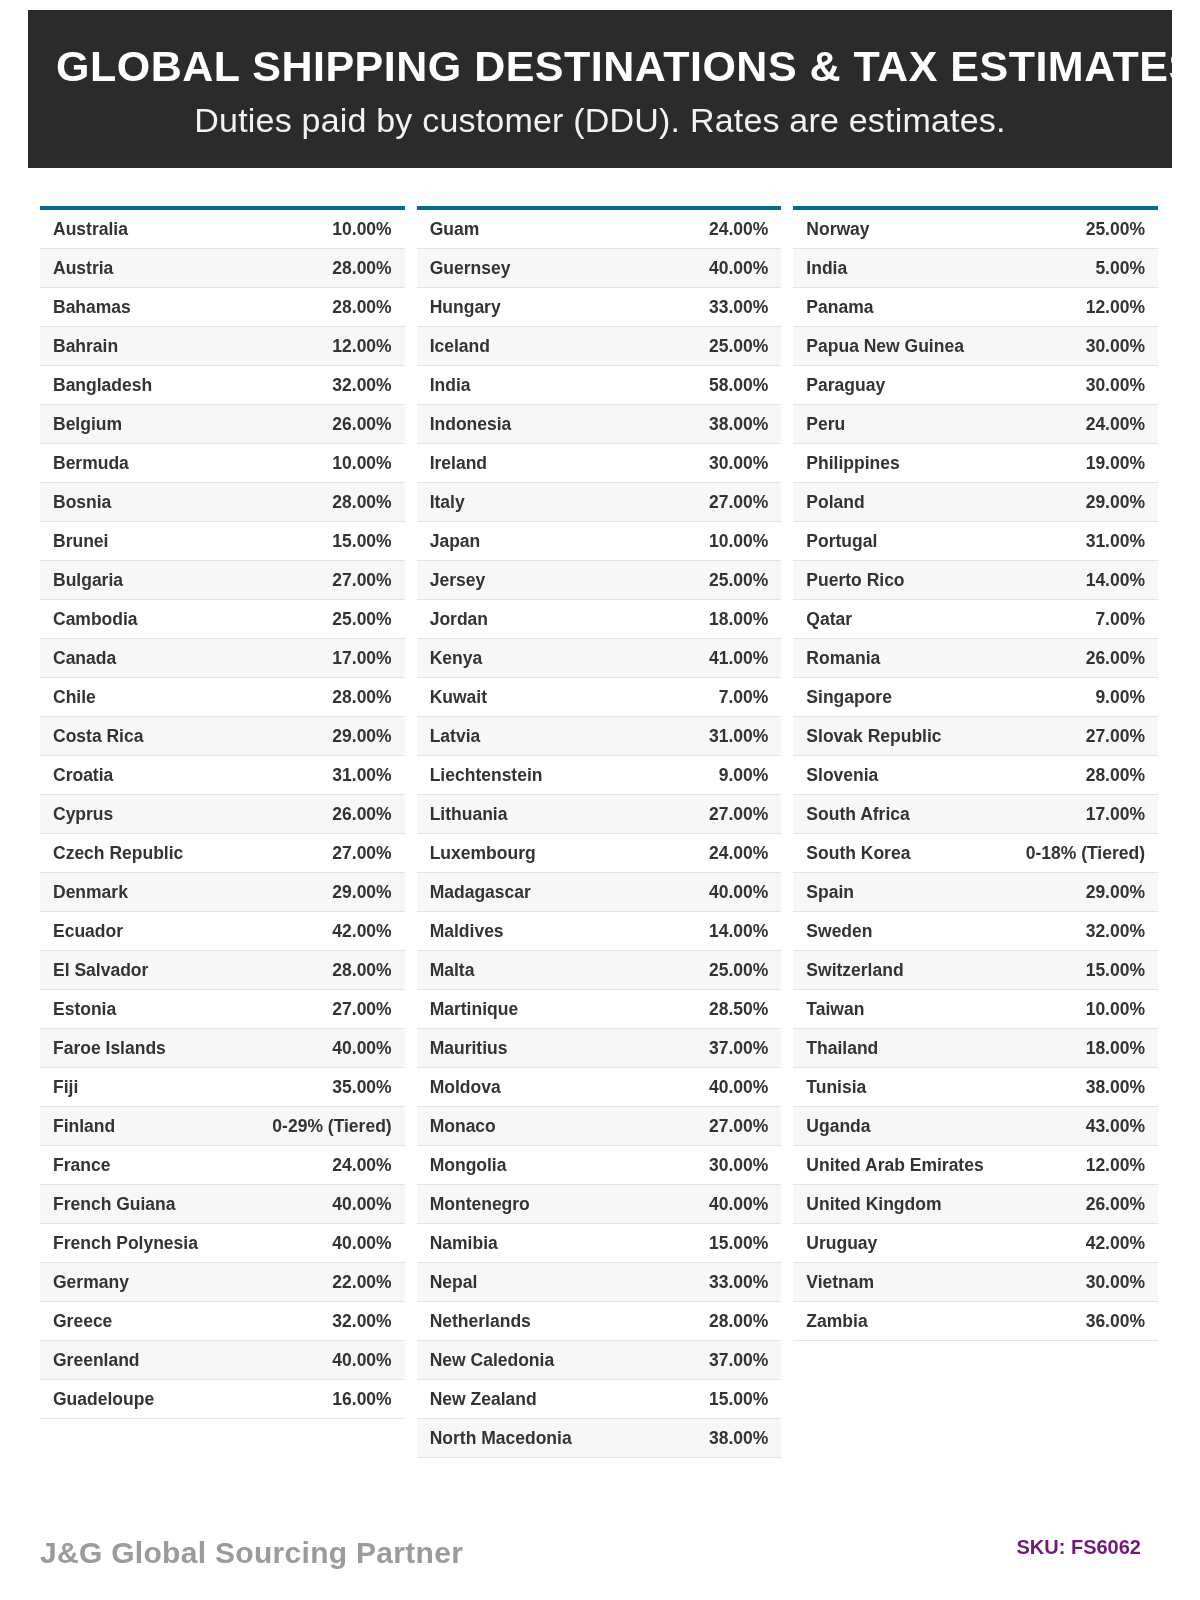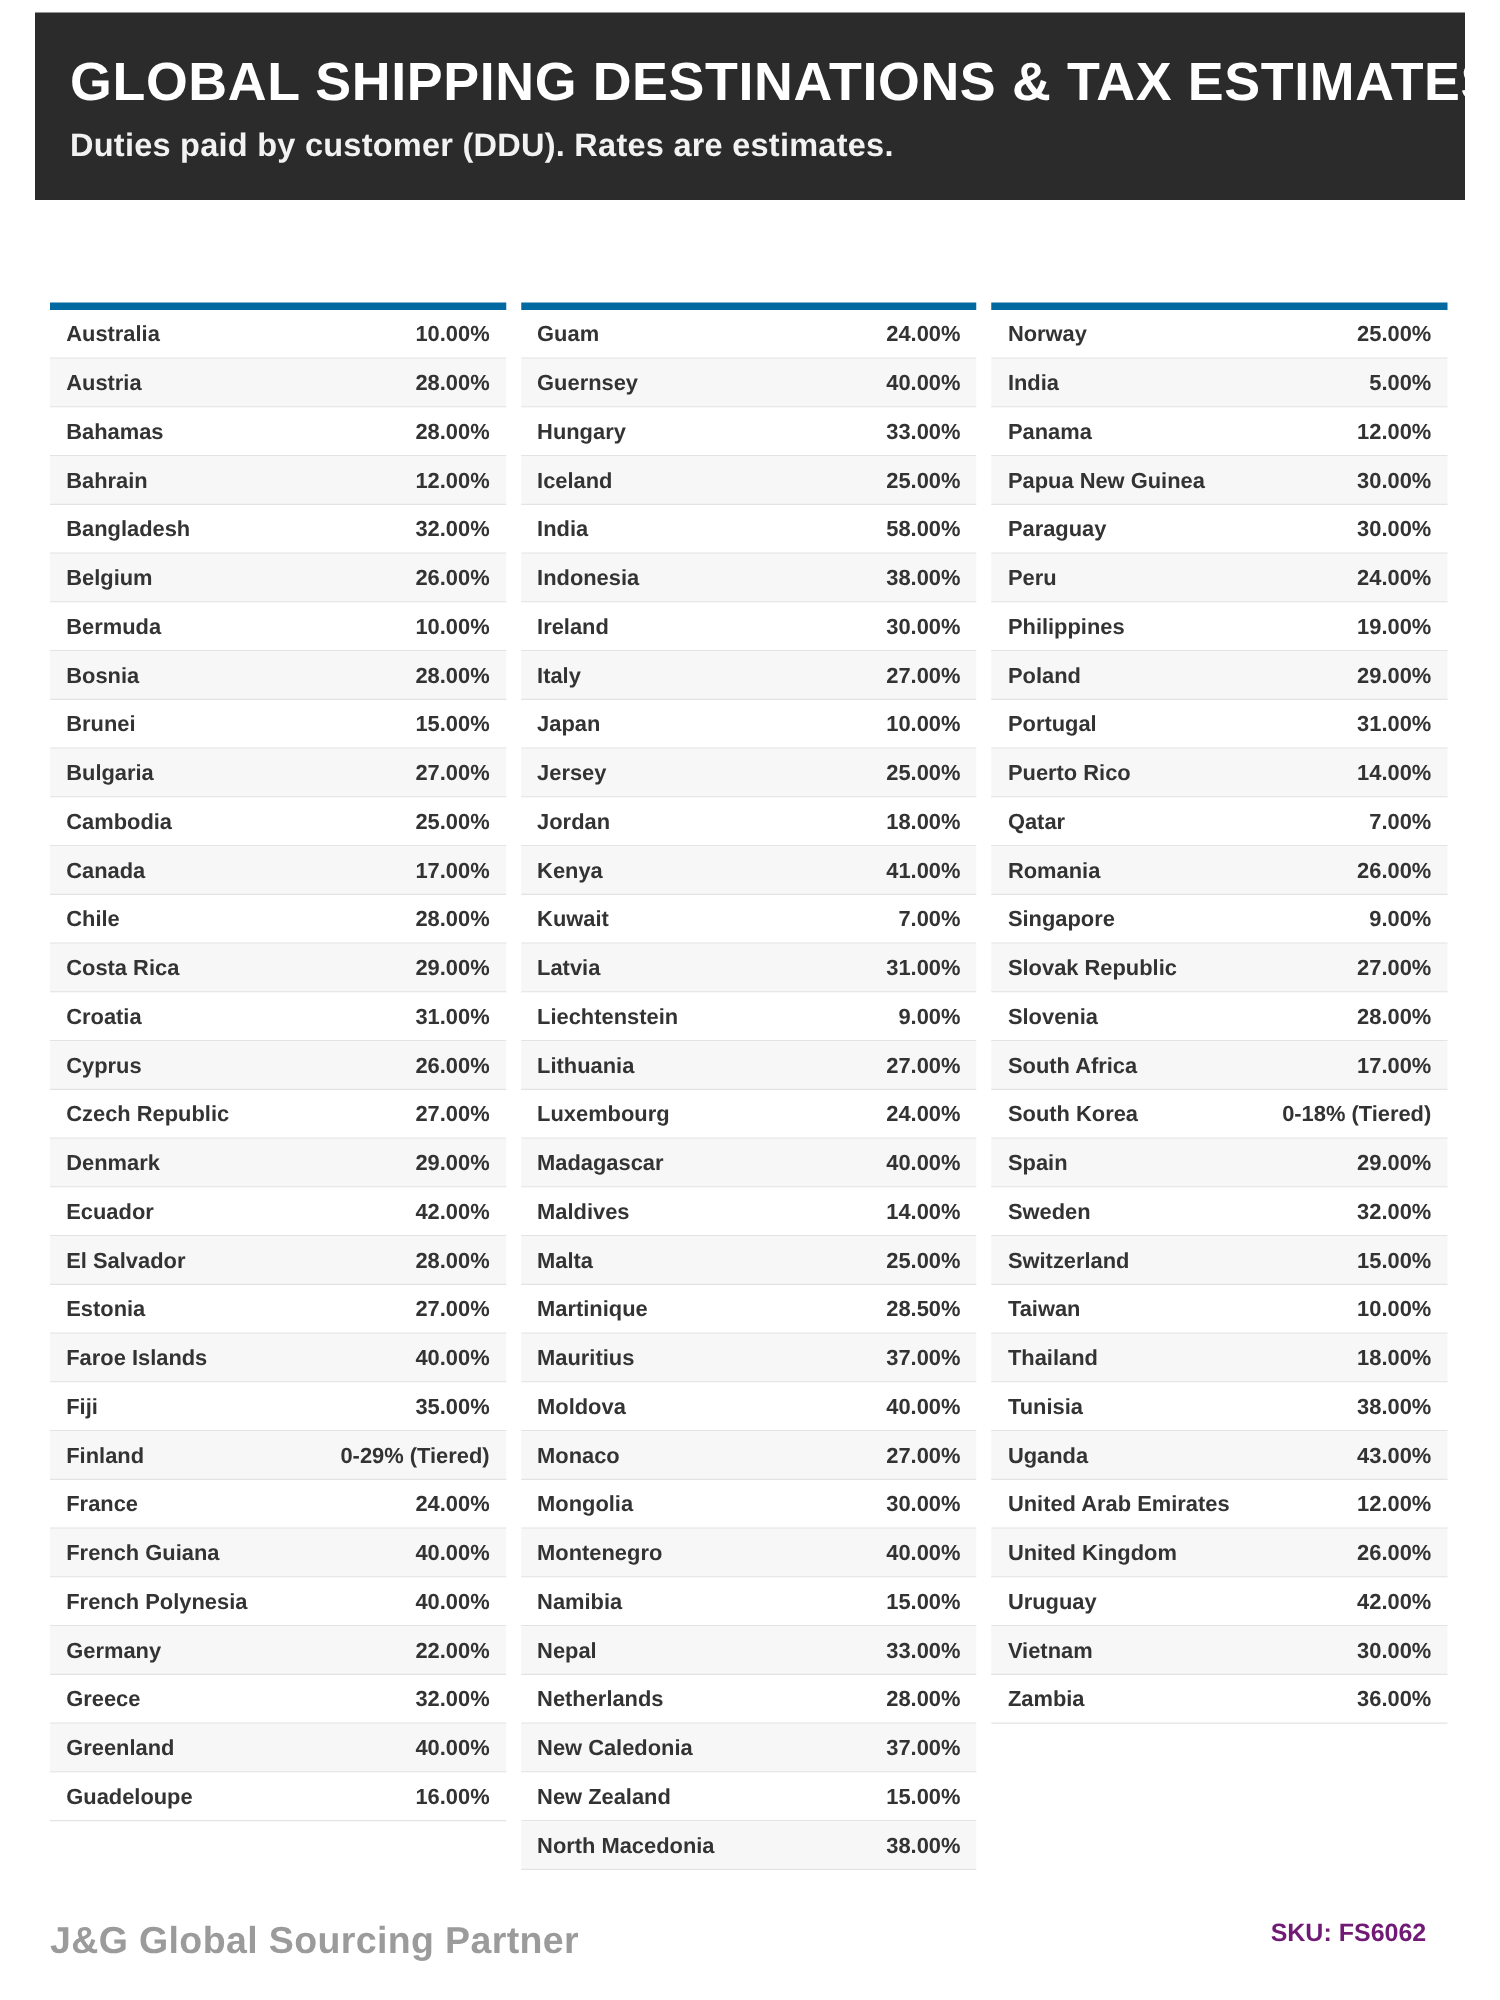--- a/index.html
+++ b/index.html
@@ -27,36 +27,36 @@
     color: #ffffff;
     font-size: 43px;
     font-weight: bold;
     letter-spacing: 0.5px;
     line-height: 1.05;
     white-space: nowrap;
     text-align: right;
   }
   .header p {
     color: #f2f2f2;
-    font-size: 26px;
-    font-weight: bold;
+    font-size: 34px;
+    font-weight: normal;
     margin-top: 12px;
     letter-spacing: 0.2px;
+    text-align: center;
   }
   
   .columns {
     display: flex;
     gap: 12px;
     margin: 38px 42px 0 40px;
     align-items: flex-start;
   }
   .col {
     flex: 1;
-    border-top: 6px solid #0369a1;
-    margin-top: 44px;
+    border-top: 4px solid #0369a1;
   }
   .row {
     display: flex;
     justify-content: space-between;
     align-items: center;
     height: 39px;
     padding: 0 13px;
     border-bottom: 1px solid #e3e3e3;
     background: #ffffff;
   }

